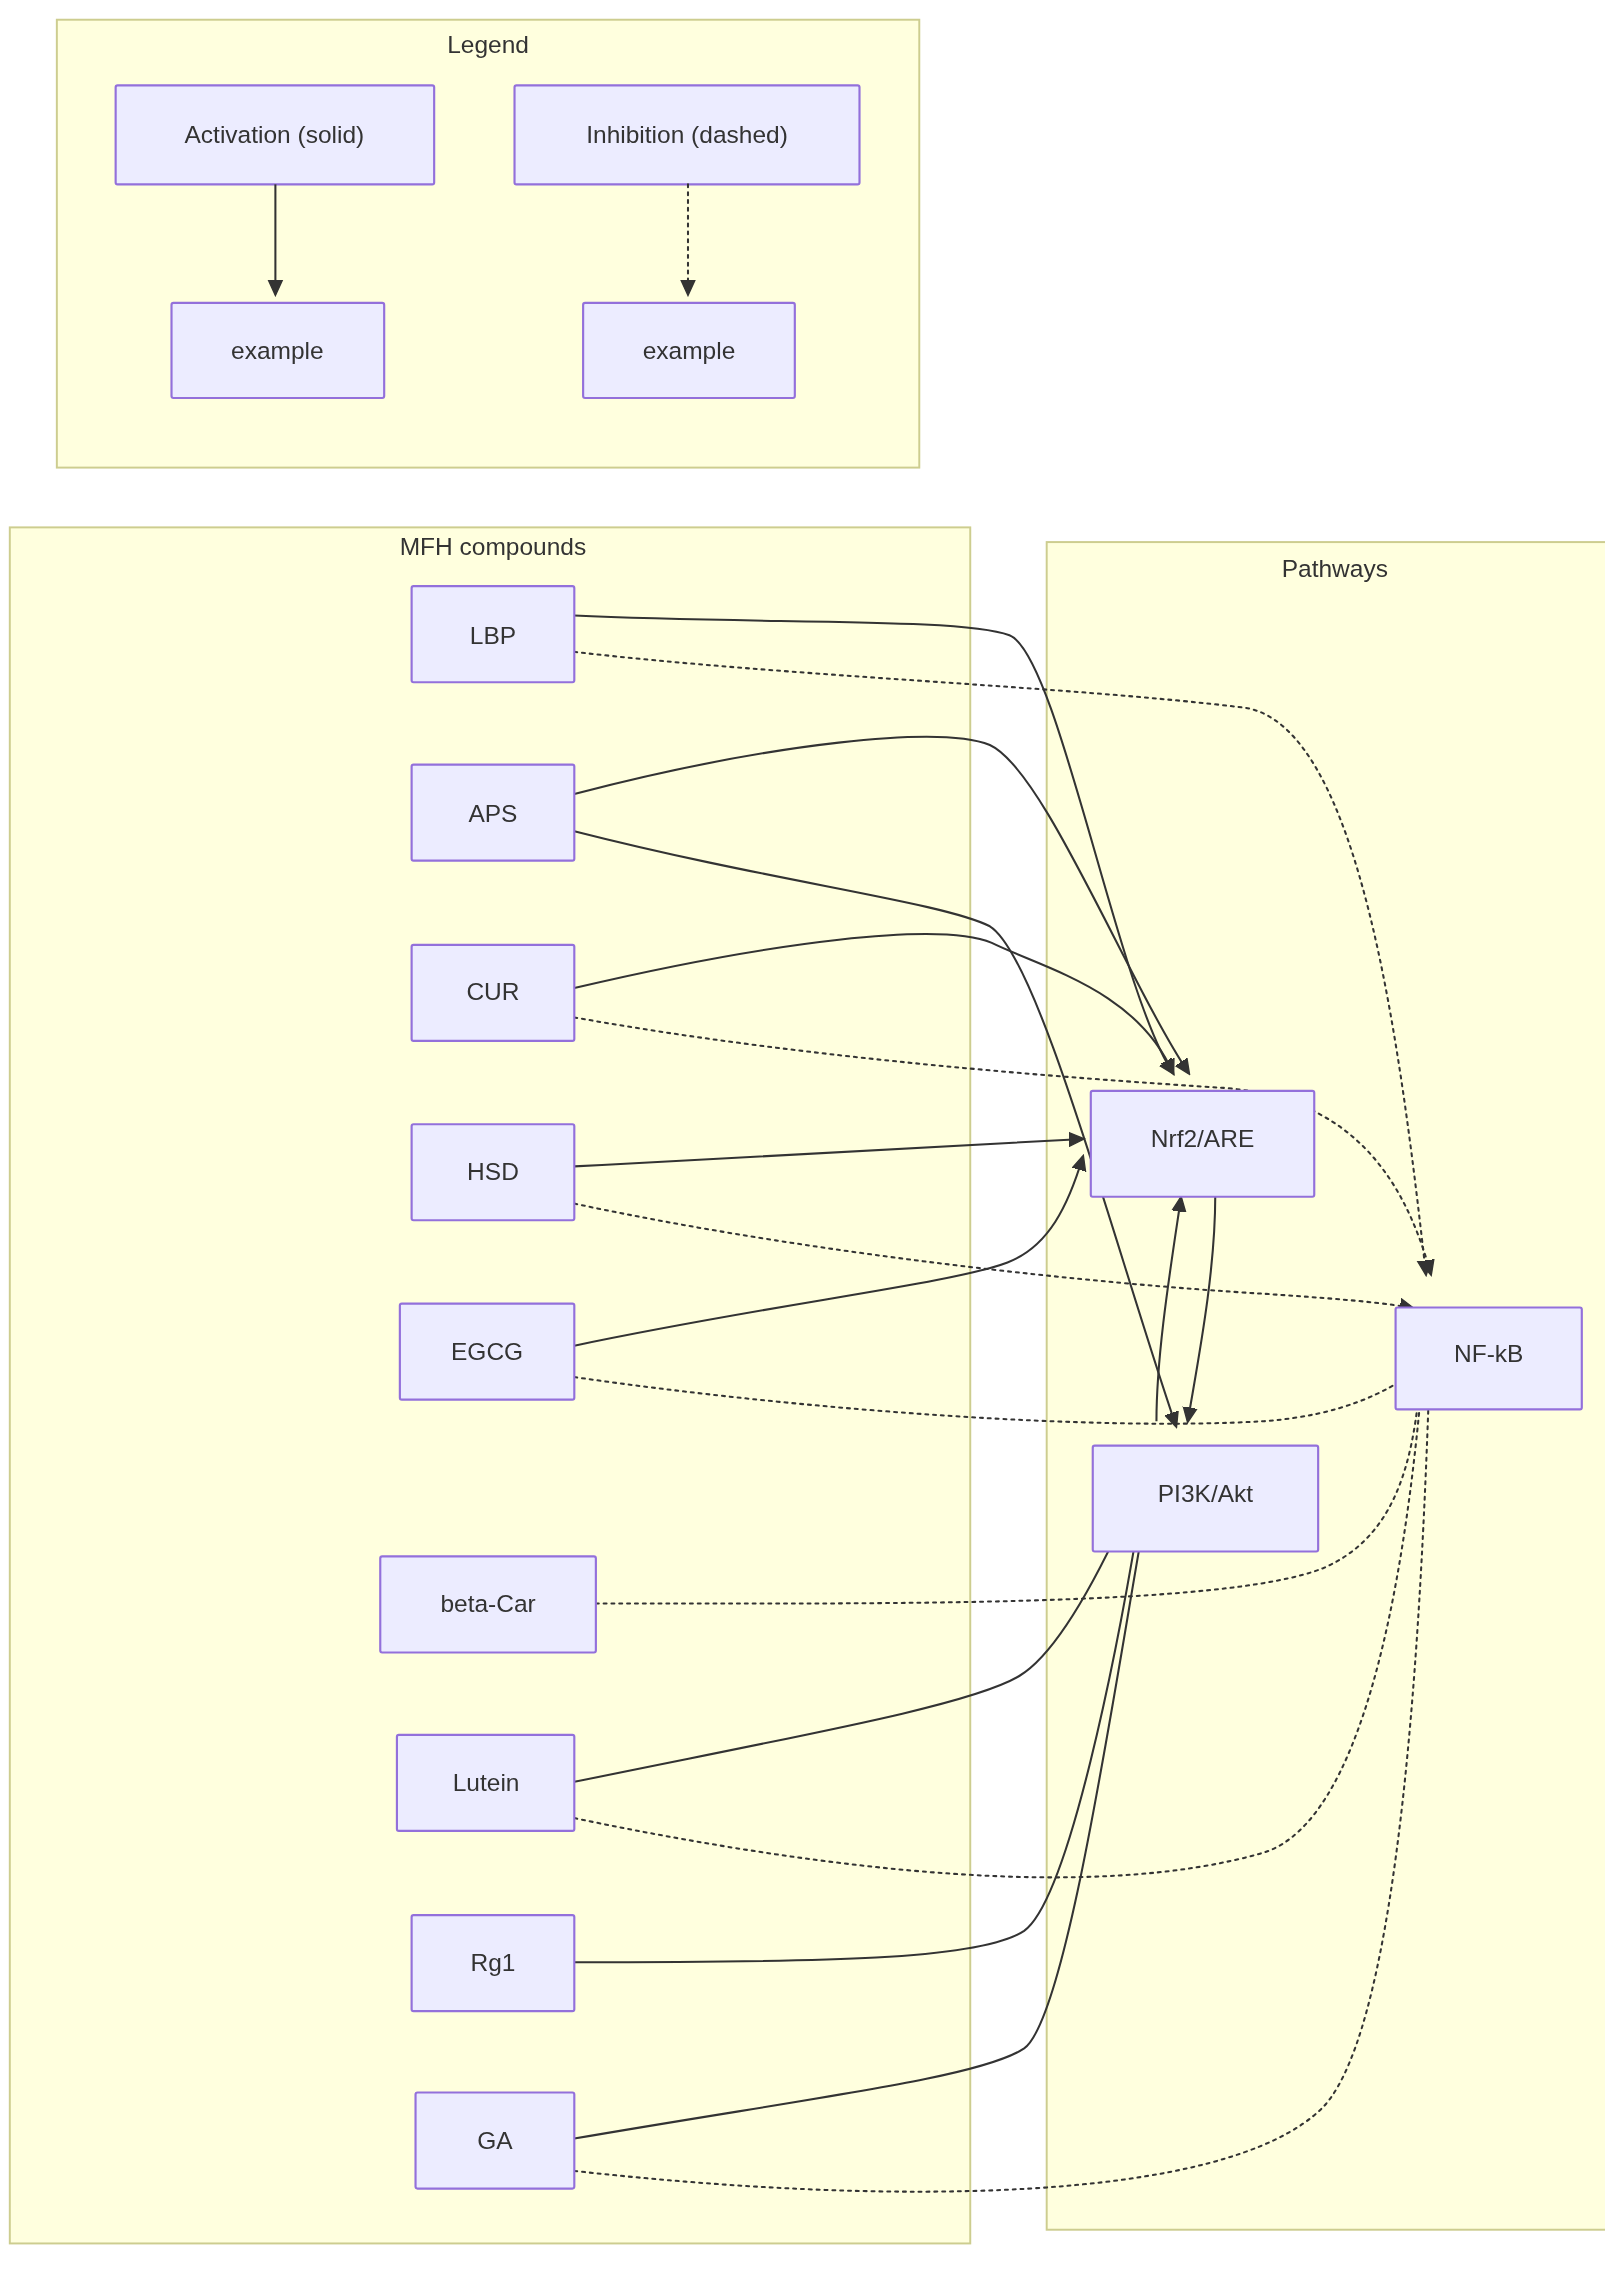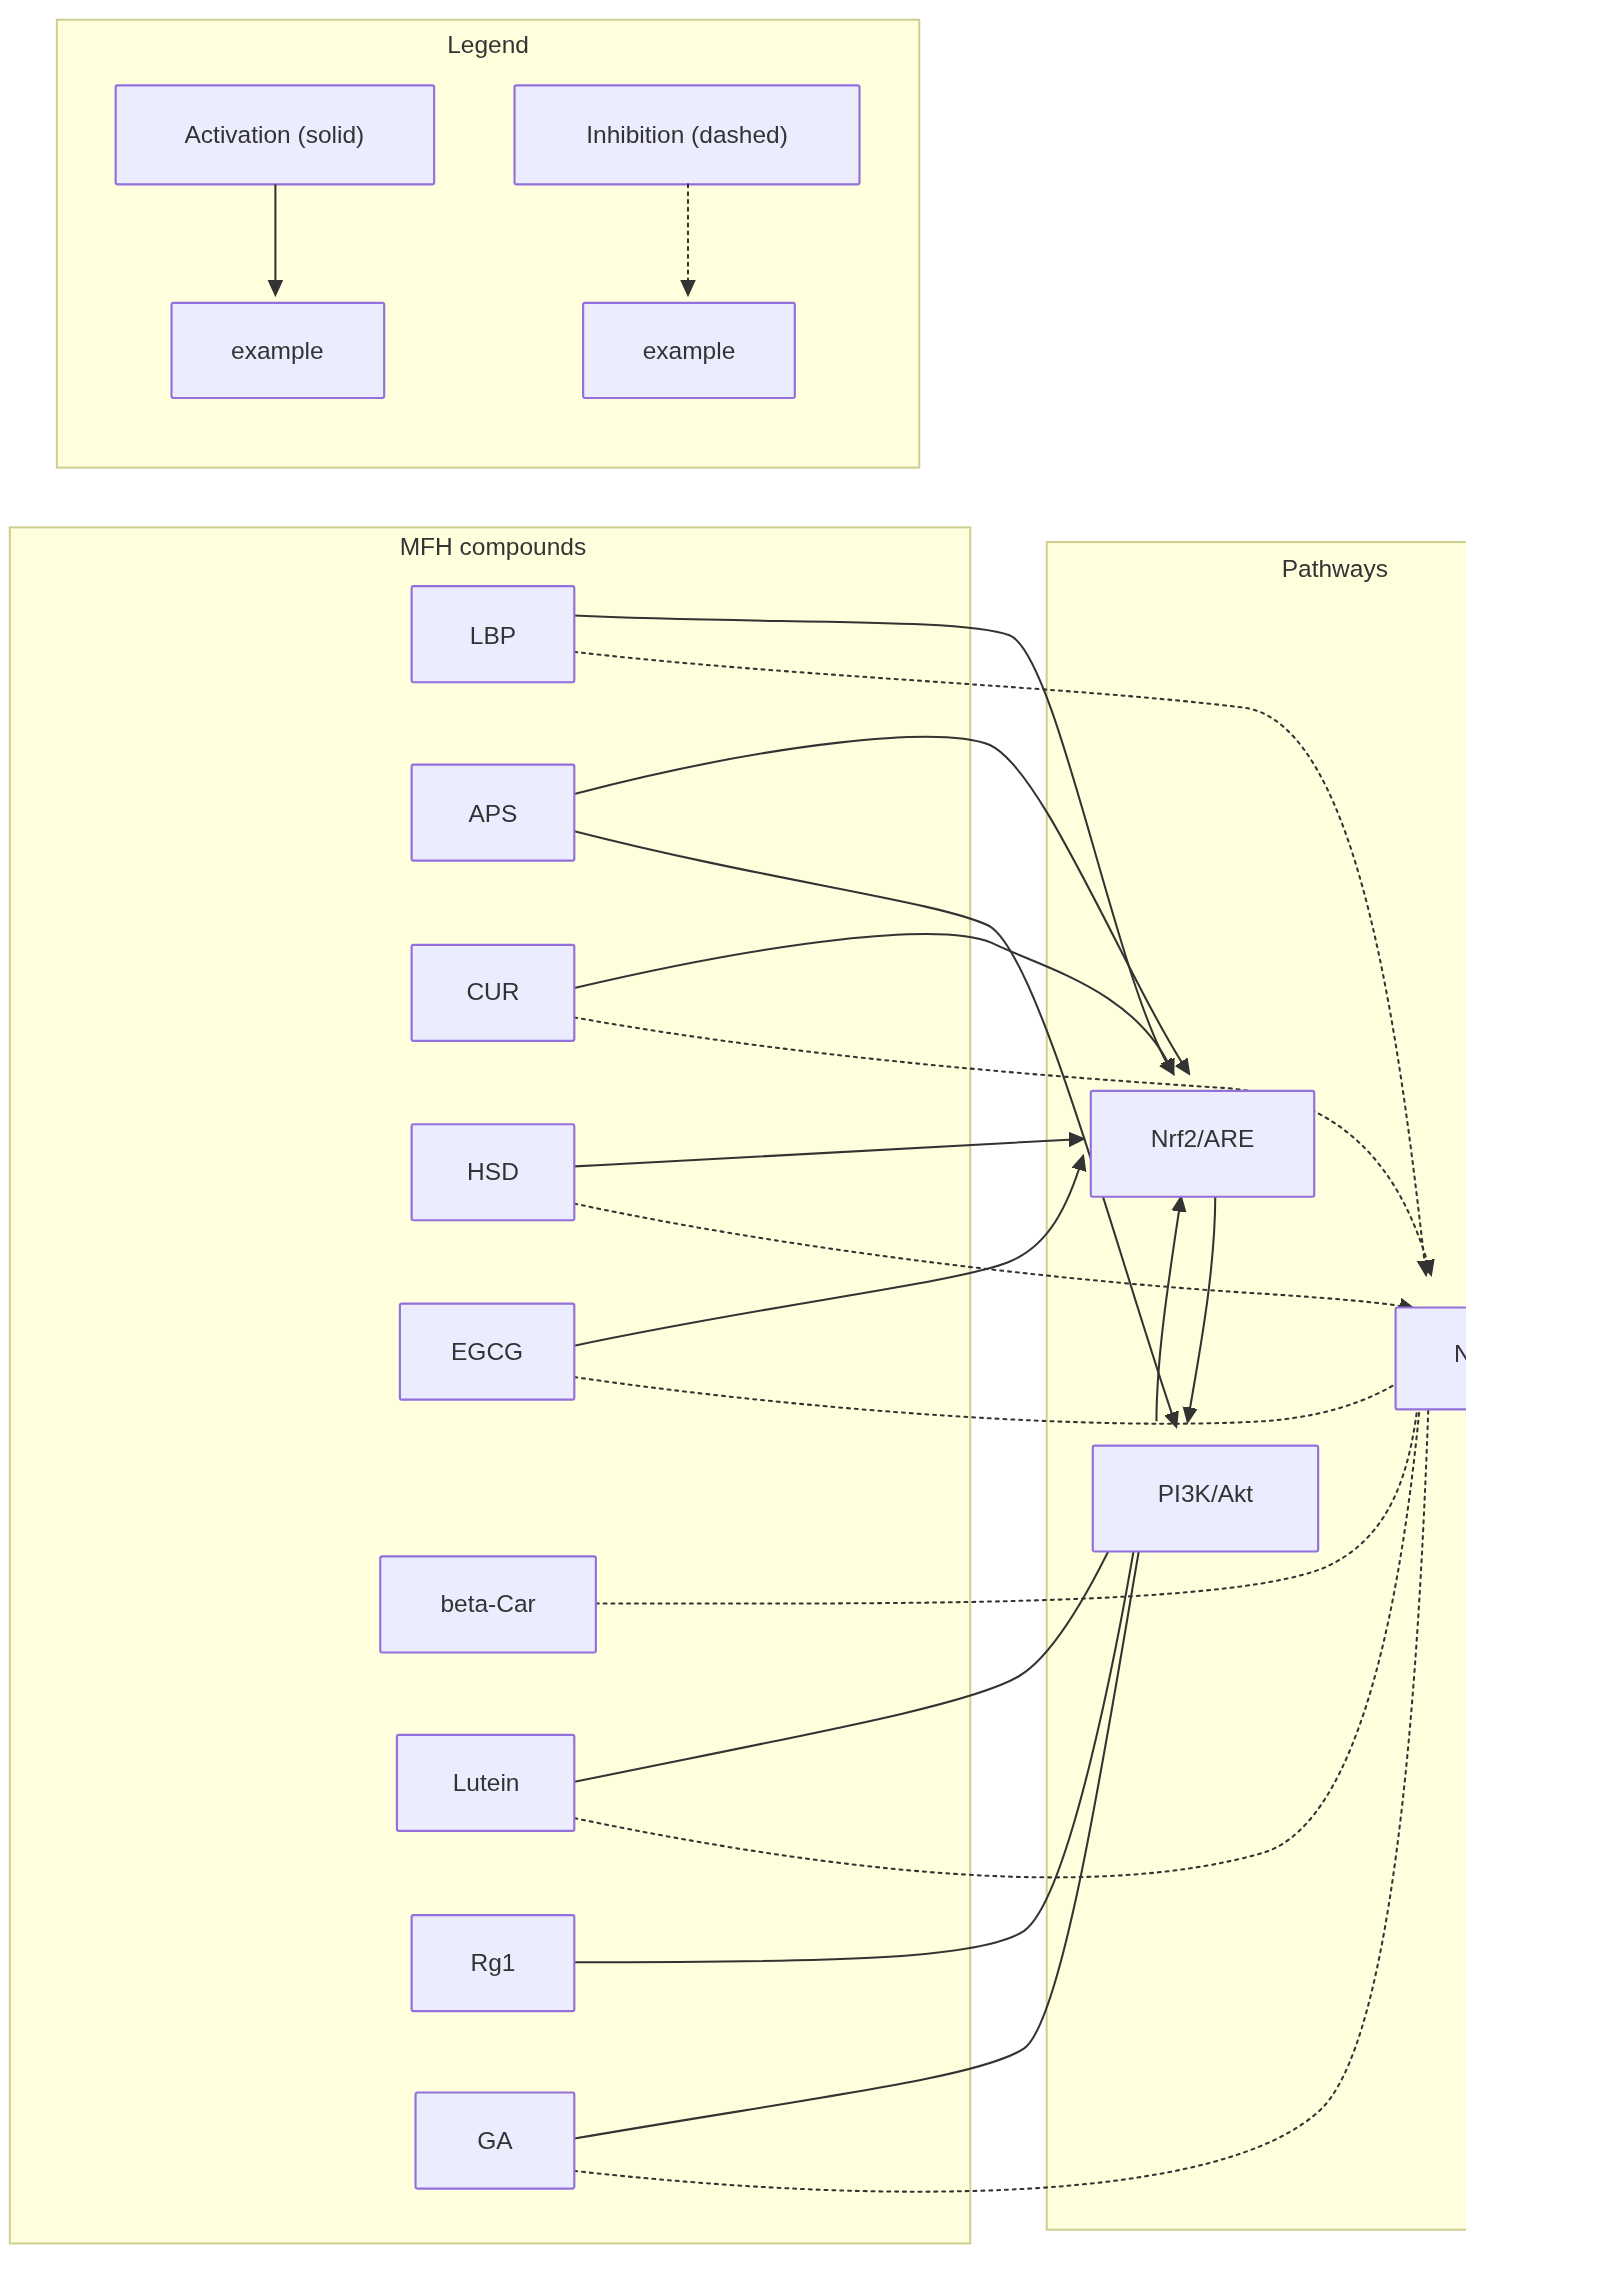--- a/index.html
+++ b/index.html
@@ -4,21 +4,21 @@
 <title>MFH compounds / Pathways flowchart</title>
 <style>
   html, body {
     margin: 0;
     padding: 0;
     background: #ffffff;
     font-family: "Liberation Sans", sans-serif;
   }
   #stage {
     position: relative;
-    width: 1466px;
+    width: 1605px;
     height: 2271px;
     background: #ffffff;
     overflow: hidden;
   }
   svg#diagram {
     position: absolute;
     left: 0;
     top: 0;
     width: 1621px;
     height: 2271px;

